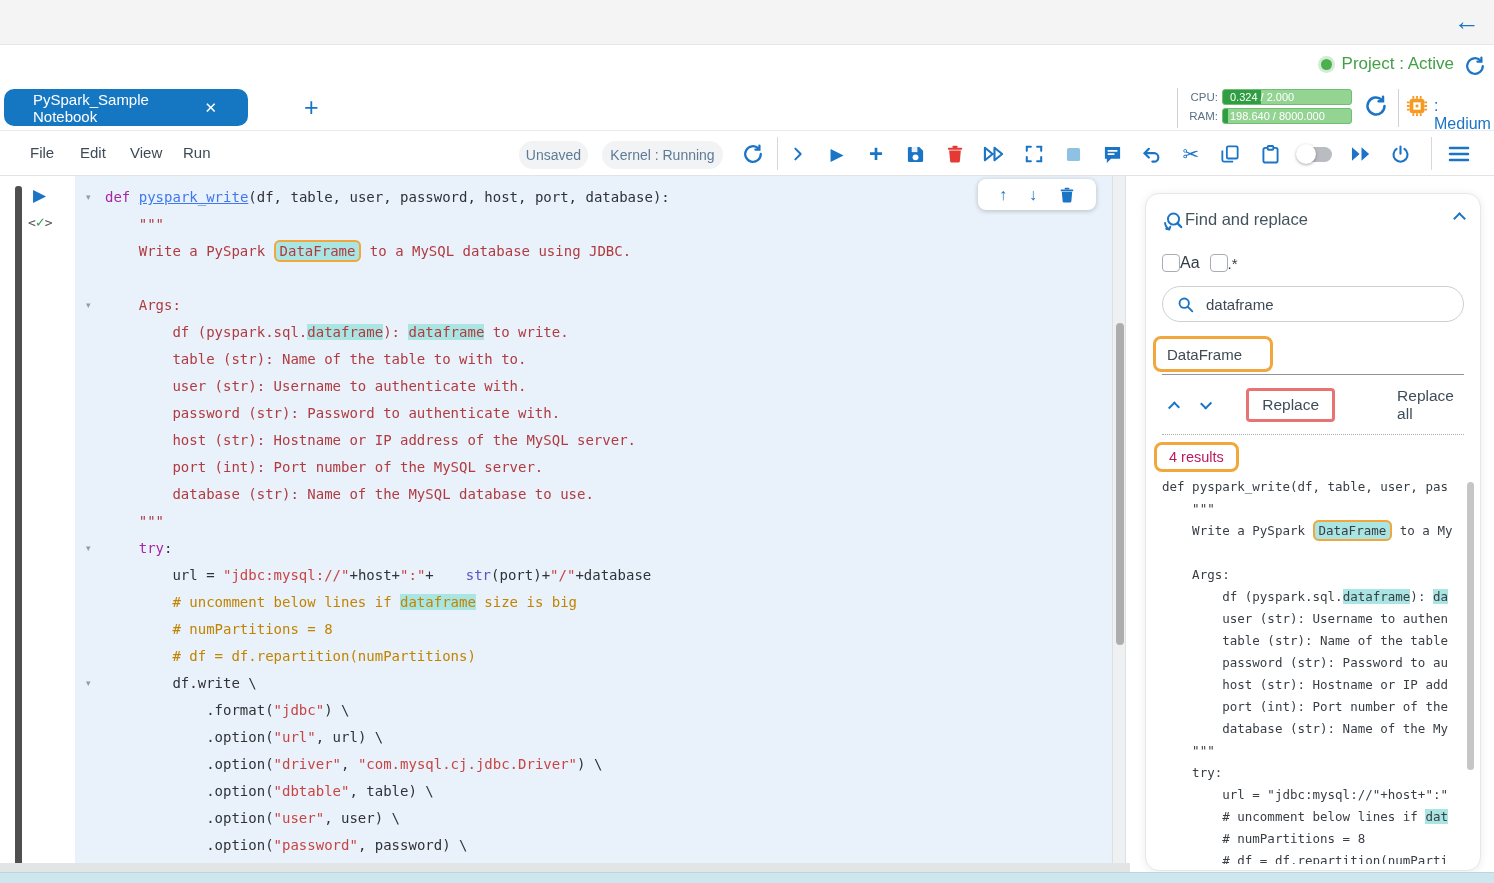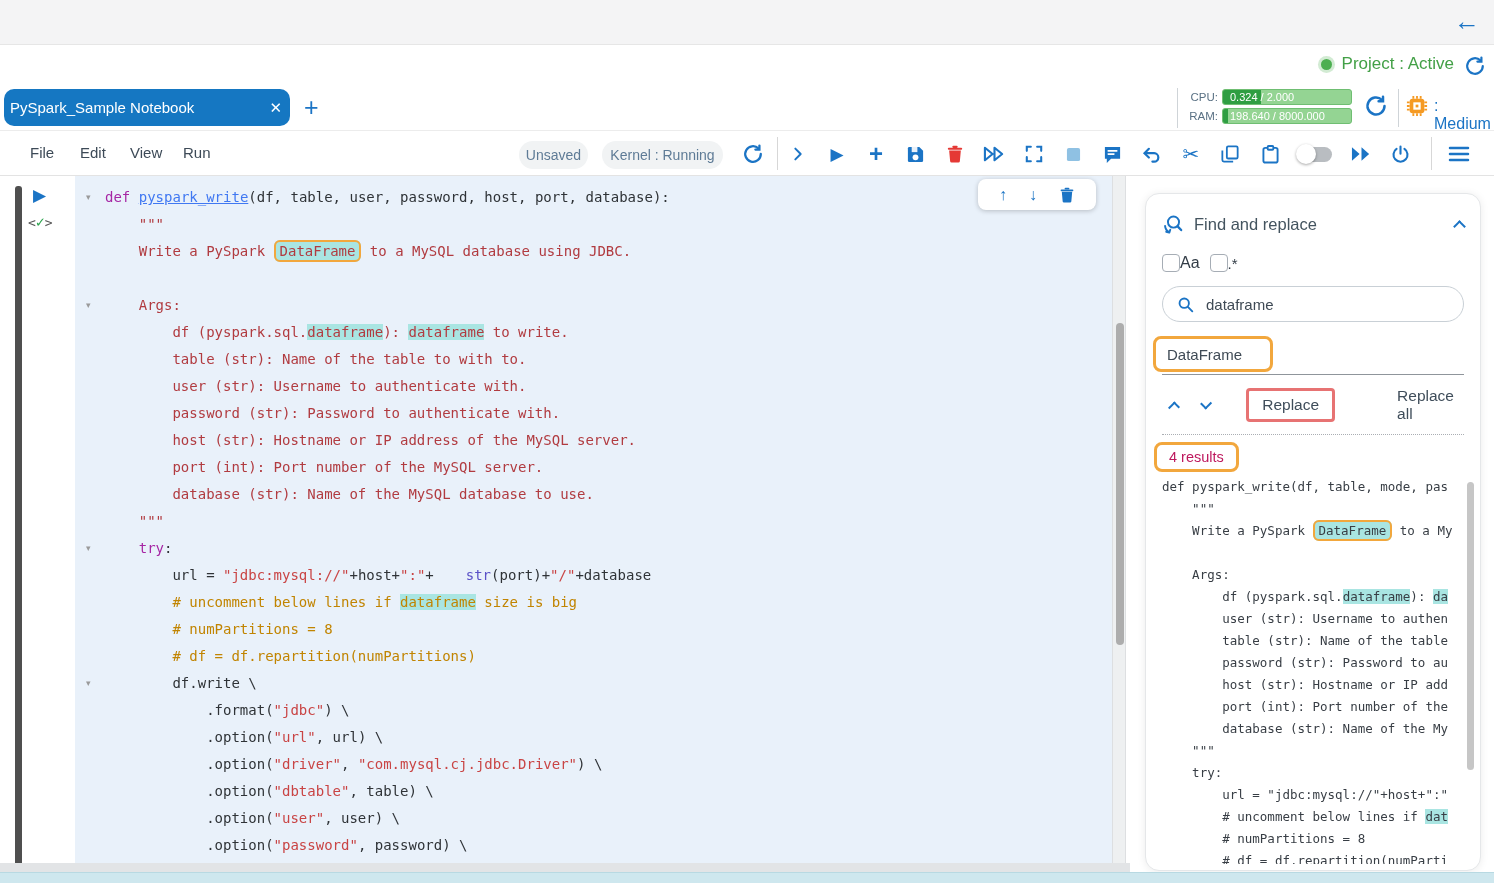--- a/index.html
+++ b/index.html
@@ -13,21 +13,21 @@
 
   
   .status-row { position:absolute; left:0; top:45px; width:1494px; height:40px; background:#fff; }
   .project-status { position:absolute; right:40px; top:9px; display:flex; align-items:center; gap:10px; }
   .status-dot { width:11px; height:11px; border-radius:50%; background:#4caf50; box-shadow:0 0 0 3px rgba(76,175,80,.25); }
   .project-status-text { color:#43a047; font-size:17px; }
   .status-refresh { position:absolute; right:8px; top:10px; width:22px; height:22px; }
 
   
   .tab-row { position:absolute; left:0; top:85px; width:1494px; height:46px; background:#fff; border-bottom:1px solid #ececec; }
-  .nb-tab { position:absolute; left:4px; top:4px; width:286px; height:37px; background:#1577c2; border-radius:10px; display:flex; align-items:center; padding:0 6px; color:#fff; }
+  .nb-tab { position:absolute; left:4px; top:4px; width:244px; height:37px; background:#1577c2; border-radius:10px; display:flex; align-items:center; padding:0 29px; color:#fff; }
   .nb-tab-title { font-size:15px; flex:1; }
   .nb-tab-close { font-size:15px; color:#fff; cursor:pointer; padding:0 2px; }
   .new-tab { position:absolute; left:304px; top:6px; font-size:25px; color:#1b74c5; cursor:pointer; line-height:32px; }
   .res-divider { position:absolute; width:1px; background:#cfd4d8; }
   .meter-labels { position:absolute; left:1186px; top:3px; font-size:11.5px; color:#5a7184; }
   .meter-labels div { height:19px; line-height:19px; text-align:right; width:32px; }
   .meter-bars { position:absolute; left:1222px; top:4px; }
   .meter-bar { position:relative; width:130px; height:16px; border-radius:3px; background:#94d493; border:1px solid #6fbe72; overflow:hidden; margin-bottom:3px; }
   .meter-fill { position:absolute; left:0; top:0; bottom:0; background:#2f9e42; }
   .meter-val { position:relative; color:#fff; font-size:11px; line-height:14px; padding-left:7px; white-space:nowrap; }
@@ -67,21 +67,21 @@
 
   .v-scroll { position:absolute; left:1112px; top:0; width:14px; height:696px; background:#eef0f1; border-left:1px solid #dddfe1; border-right:1px solid #dddfe1; }
   .v-thumb { position:absolute; left:2.5px; top:147px; width:8px; height:322px; background:#adadad; border-radius:4px; }
   .h-scroll { position:absolute; left:0; top:687px; width:1130px; height:9px; background:#e2e4e6; }
 
   .cell-toolbar { position:absolute; left:978px; top:3px; width:118px; height:31px; background:#fff; border-radius:8px; box-shadow:0 1px 5px rgba(0,0,0,.22); display:flex; align-items:center; justify-content:space-around; padding:0 10px; }
   .cell-toolbar .arr { font-size:16px; font-weight:bold; color:#1b74c5; cursor:pointer; }
 
   
   .fr-panel { position:absolute; left:1145px; top:17px; width:336px; height:678px; background:#fff; border:1px solid #e5e7e9; border-radius:14px; box-shadow:0 1px 8px rgba(0,0,0,.08); padding:16px 16px 0 16px; }
-  .fr-header { display:flex; align-items:center; gap:9px; height:28px; }
+  .fr-header { display:flex; align-items:flex-start; height:28px; }
   .fr-title { font-size:16.5px; color:#44545f; flex:1; }
   .chev { width:9px; height:9px; border-left:2.5px solid #1b74c5; border-top:2.5px solid #1b74c5; display:inline-block; cursor:pointer; }
   .chev-up { transform:rotate(45deg); margin-top:4px; }
   .chev-down { transform:rotate(225deg); margin-bottom:4px; }
   .fr-checks { display:flex; align-items:center; margin-top:15px; height:20px; }
   .cbox { width:18px; height:18px; border:1.5px solid #a6adb5; border-radius:4px; background:#fff; cursor:pointer; }
   .clabel { font-size:16px; color:#323c46; }
   .fr-search { margin-top:13px; height:36px; border:1px solid #c9d0d6; border-radius:18px; display:flex; align-items:center; gap:12px; padding:0 14px; background:#fff; }
   .fr-search-text { font-size:15px; color:#3f4a55; }
   .fr-replace { position:relative; margin-top:13px; height:40px; border-bottom:1px solid #8f959b; }
@@ -366,21 +366,21 @@
         <span class="replace-btn-box ann-red">Replace</span>
         <span class="replace-all">Replace all</span>
       </div>
 
       <div class="fr-dotted"></div>
 
       <span class="results-badge ann-orange">4 results</span>
 
       <div class="preview">
         <div>
-            <div class="code-line"><span class="tok-t">def pyspark_write(df, table, mode, pas</span></div>
+            <div class="code-line"><span class="tok-t">def pyspark_write(df, table, user, pas</span></div>
             <div class="code-line"><span class="tok-t">    """</span></div>
             <div class="code-line"><span class="tok-t">    Write a PySpark </span><span class="tok-t tok-cur">DataFrame</span><span class="tok-t"> to a My</span></div>
             <div class="code-line">&nbsp;</div>
             <div class="code-line"><span class="tok-t">    Args:</span></div>
             <div class="code-line"><span class="tok-t">        df (pyspark.sql.</span><span class="tok-hl">dataframe</span><span class="tok-t">): </span><span class="tok-hl">da</span></div>
             <div class="code-line"><span class="tok-t">        user (str): Username to authen</span></div>
             <div class="code-line"><span class="tok-t">        table (str): Name of the table</span></div>
             <div class="code-line"><span class="tok-t">        password (str): Password to au</span></div>
             <div class="code-line"><span class="tok-t">        host (str): Hostname or IP add</span></div>
             <div class="code-line"><span class="tok-t">        port (int): Port number of the</span></div>

